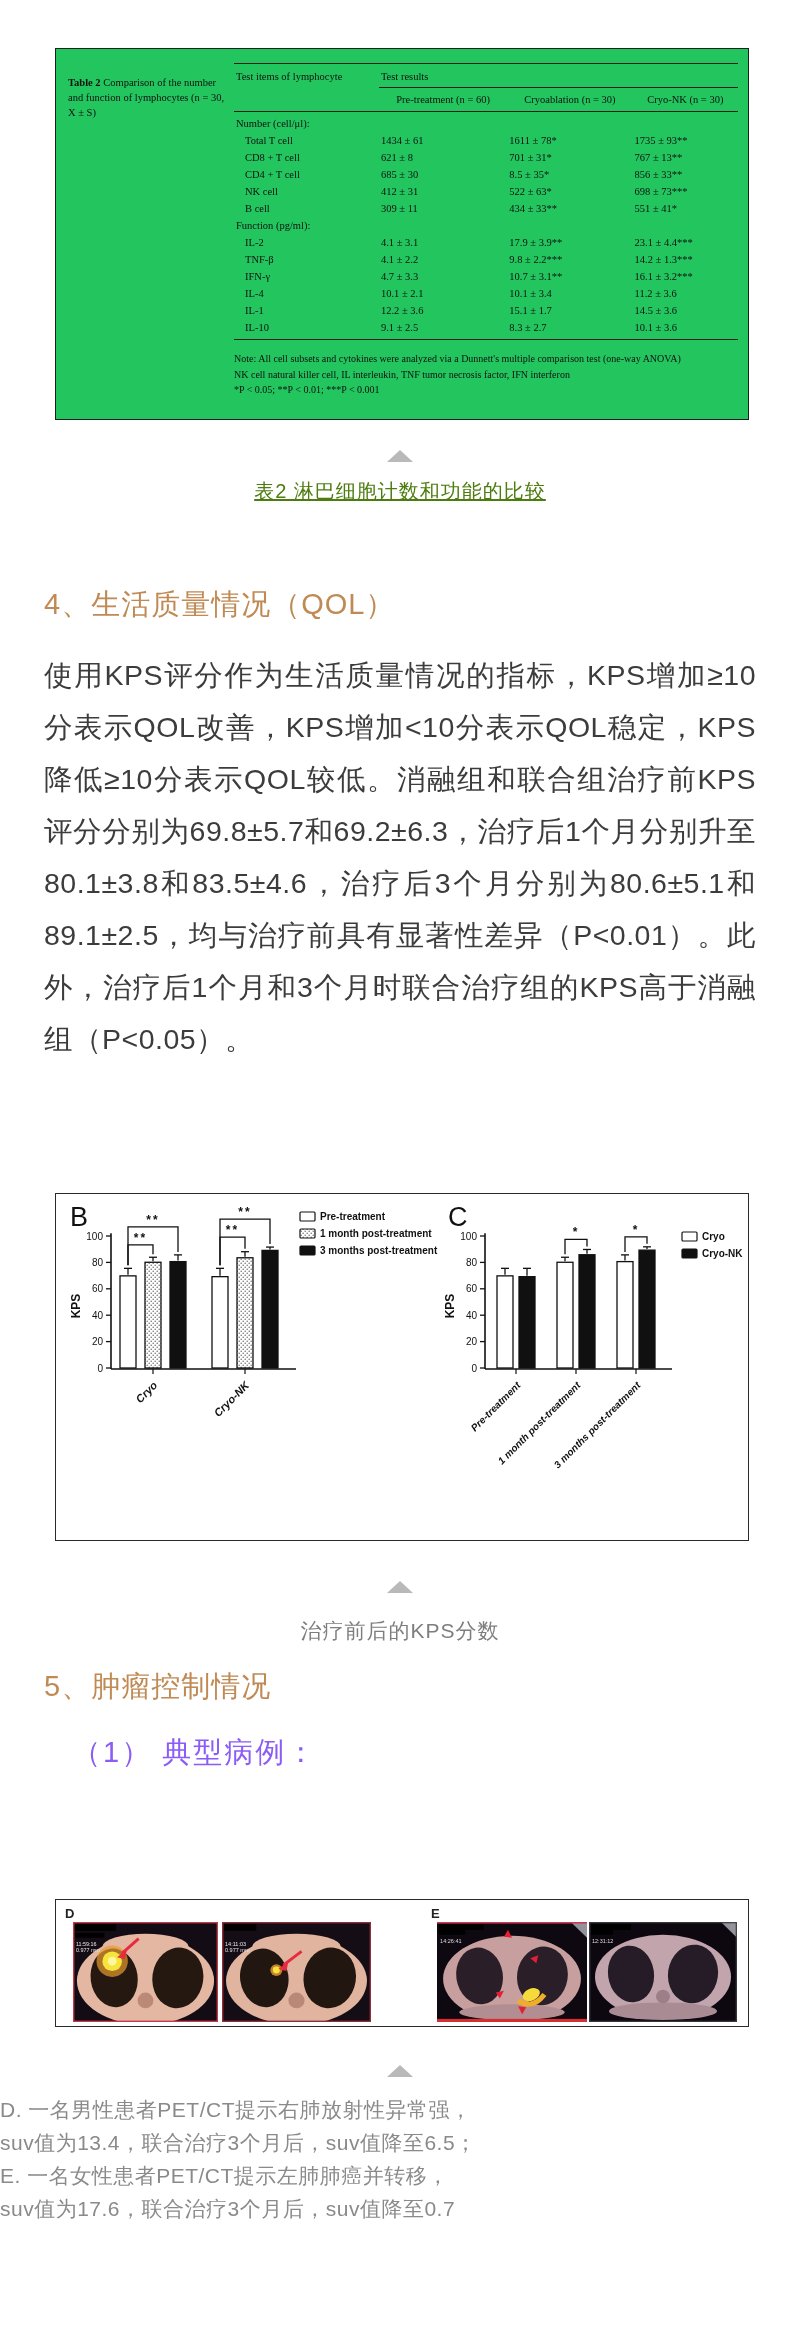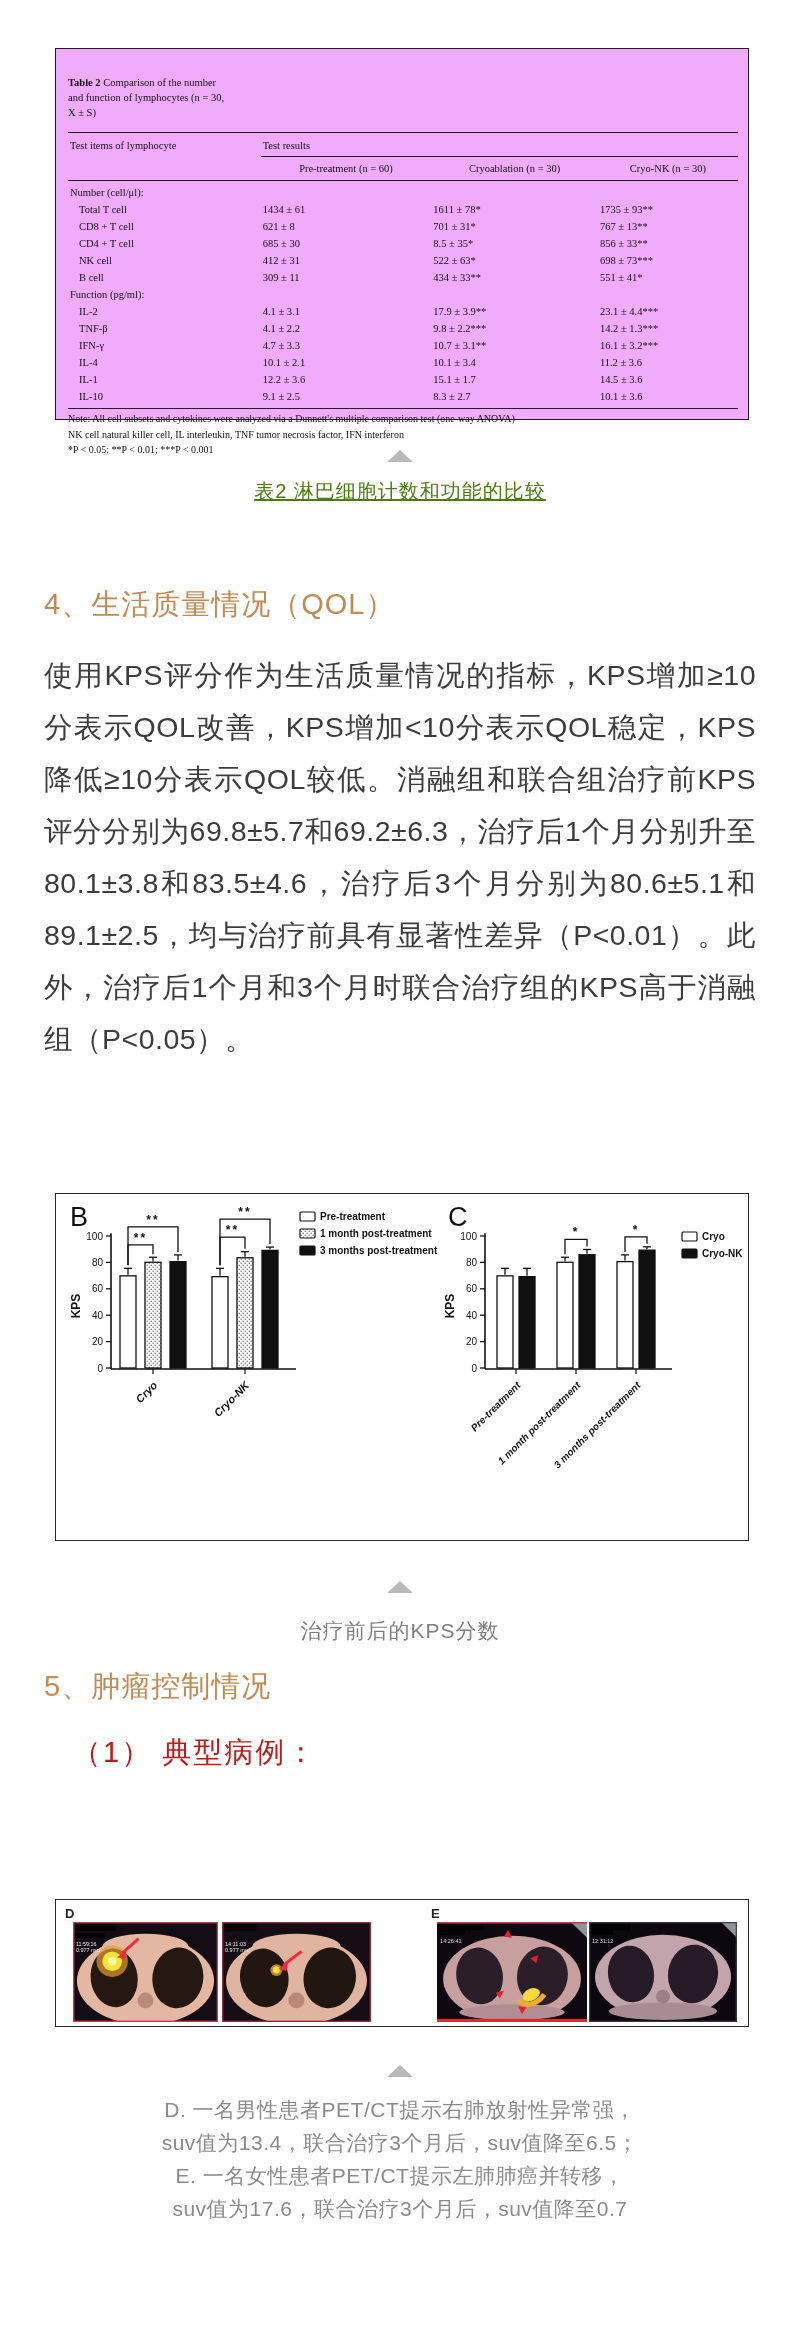--- a/index.html
+++ b/index.html
@@ -5,56 +5,56 @@
   html,body{margin:0;padding:0;}
   body{
     width:800px;height:2328px;overflow:hidden;background:#ffffff;
     font-family:"Liberation Sans", sans-serif;color:#3c3c3c;
     position:relative;
   }
   
   .tablefig{
     box-sizing:border-box;
     margin:48px 0 0 55px;width:694px;height:372px;
-    border:1.5px solid #1e1e1e;background:#f0abfc;
-    display:flex;gap:12px;padding:14px 10px 10px 12px;
-    font-family:"Liberation Serif", serif;color:#111;flex-direction:column;
+    border:1.5px solid #1e1e1e;background:#22c55e;
+    display:flex;gap:4px;padding:14px 10px 10px 12px;
+    font-family:"Liberation Serif", serif;color:#111;
   }
   .tf-caption{width:162px;font-size:10.5px;line-height:15px;padding-top:12px;}
   .tf-caption b{font-weight:bold;}
   .tf-right{flex:1;}
   table.lymph{border-collapse:collapse;width:100%;font-size:10.5px;line-height:13px;color:#111;}
   table.lymph th, table.lymph td{font-weight:normal;text-align:left;padding:2px 2px;vertical-align:top;}
   table.lymph thead tr.r1 th{border-top:1.5px solid #1e1e1e;padding-top:6px;padding-bottom:4px;}
   table.lymph thead th.spanner{border-bottom:1px solid #1e1e1e;}
   table.lymph thead tr.r2 th{border-bottom:1.5px solid #1e1e1e;padding-top:5px;padding-bottom:5px;text-align:center;}
   table.lymph tbody tr.first td{padding-top:5px;}
   table.lymph td.indent{padding-left:11px;}
-  .tf-notes{border-top:1.5px solid #1e1e1e;margin-top:3px;padding-top:2px;font-size:10px;line-height:15.5px;color:#111;}
+  .tf-notes{border-top:1.5px solid #1e1e1e;margin-top:3px;padding-top:11px;font-size:10px;line-height:15.5px;color:#111;}
   
   .tri{
     width:0;height:0;margin:0 auto;
     border-left:13px solid transparent;border-right:13px solid transparent;
     border-bottom:12px solid #b9b9b9;
   }
   .tri.t1{margin-top:30px;}
   .tri.t2{margin-top:40px;}
   .tri.t3{margin-top:38px;}
   .figcap{ text-align:center;color:#4d7c0f;font-size:20px;margin-top:16px;letter-spacing:1px;text-decoration:underline;}
   .figcap2{text-align:center;color:#7e7e7e;font-size:21px;margin-top:24px;letter-spacing:1px;}
-  .figcap3{text-align:center;color:#8a8a8a;font-size:21px;line-height:33px;margin-top:16px;letter-spacing:0.5px;}
+  .figcap3{color:#8a8a8a;font-size:21px;line-height:33px;margin-top:16px;letter-spacing:0.5px;}
   
   .sec-h{ margin:80px 0 0 44px;font-size:29px;font-weight:normal;color:#c08a54;letter-spacing:1px;}
   .sec-h.h5{margin-top:22px;}
   .para{
     margin:24px 44px 0 44px;width:712px;
     font-size:28.5px;line-height:52px;color:#3c3c3c;
     text-align:justify;letter-spacing:0.5px;
   }
-  .case-line{margin:26px 0 0 72px;font-size:29px;color:#b91c1c;letter-spacing:2px;}
+  .case-line{margin:26px 0 0 72px;font-size:29px;color:#8b5cf6;letter-spacing:2px;}
   
   .chartbox{
     box-sizing:border-box;
     margin:128px 0 0 55px;width:694px;height:348px;
     border:1.5px solid #2a2a2a;background:#fff;
   }
   .chartbox svg{display:block;}
   
   .ctbox{
     box-sizing:border-box;

